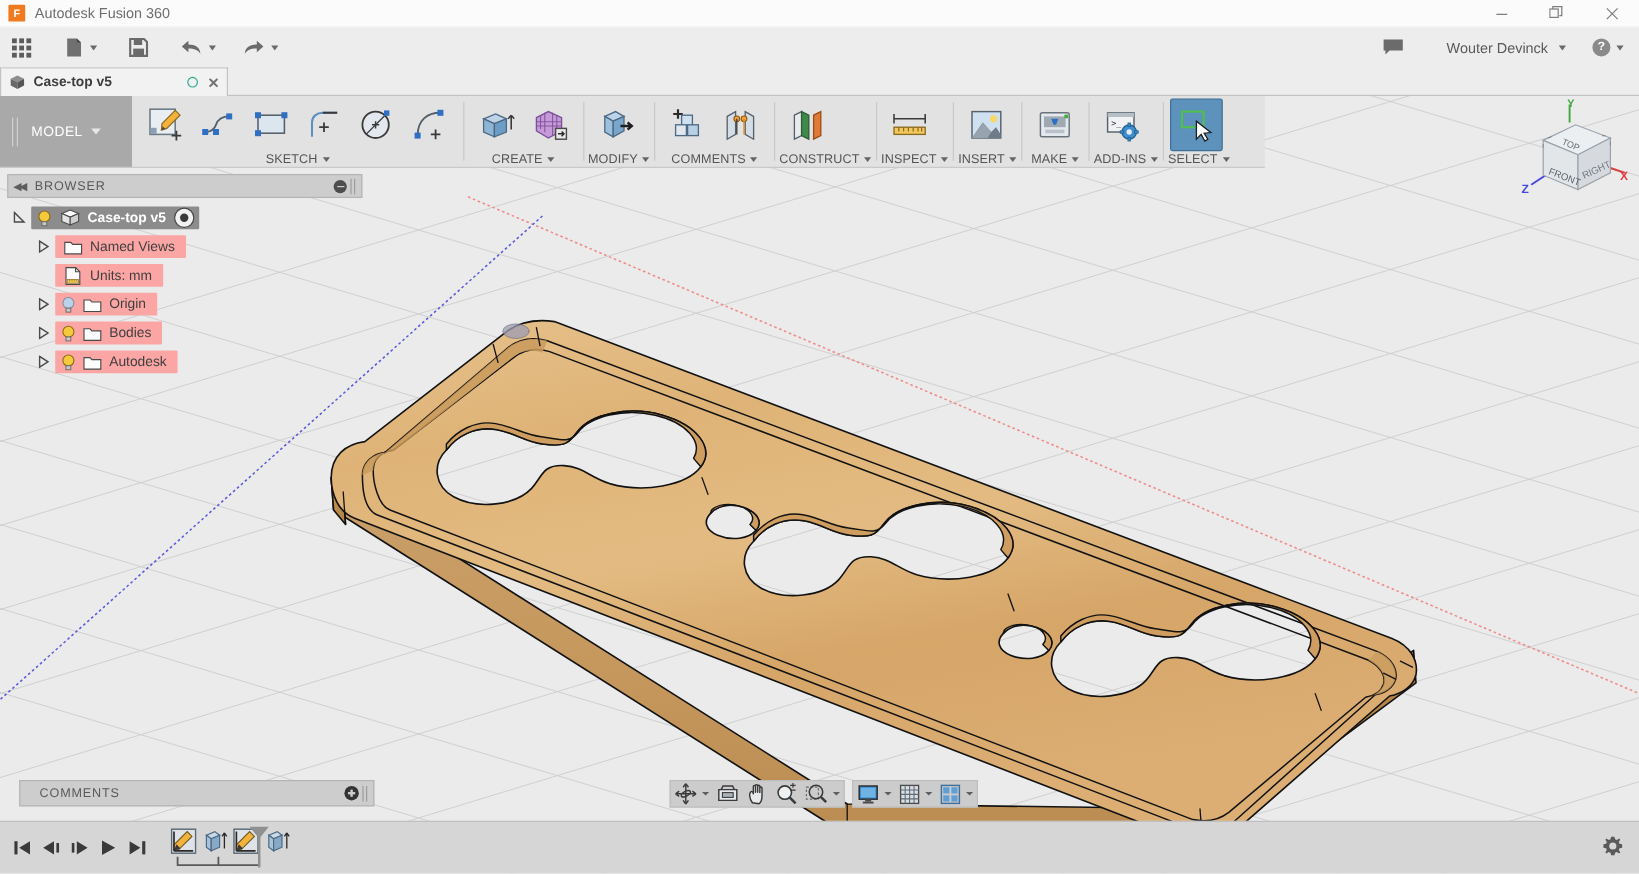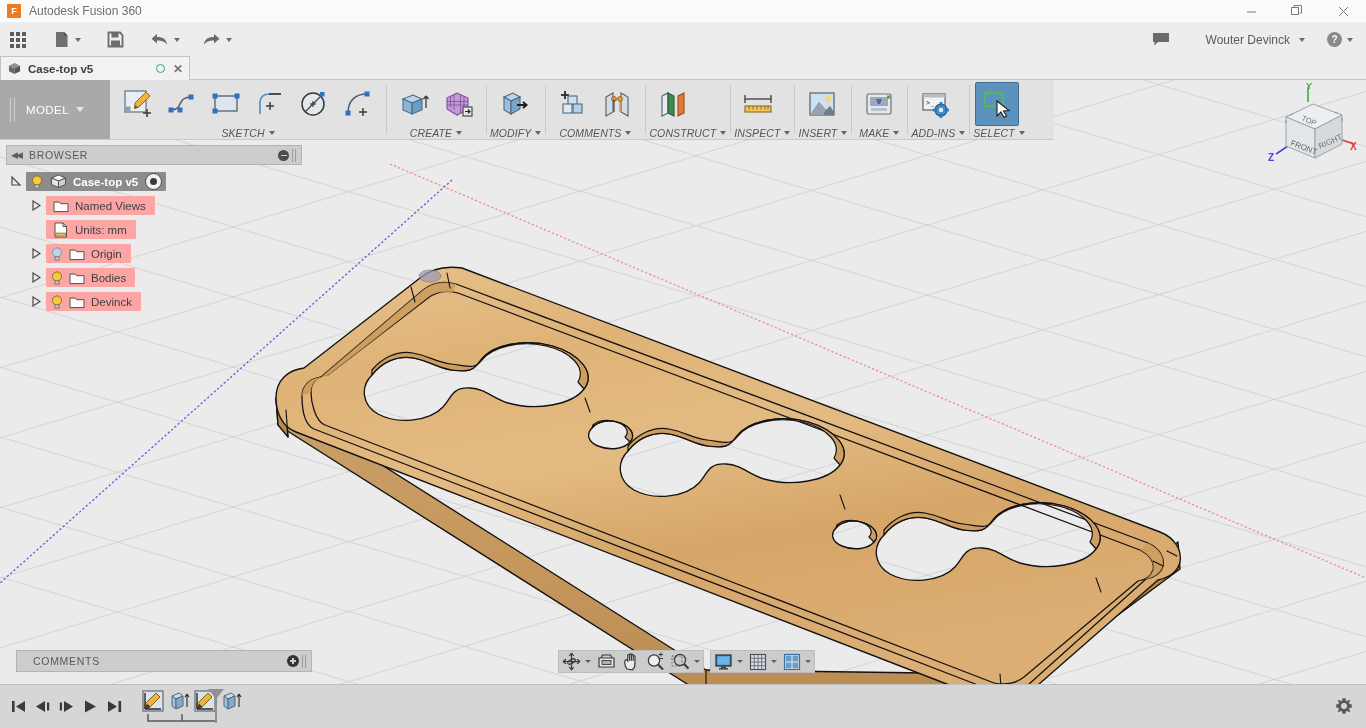--- a/index.html
+++ b/index.html
@@ -84,21 +84,21 @@
   .rib-group + .rib-group:before {
     content:"";position:absolute;left:0;top:5px;bottom:5px;width:1px;background:#c9c9c9;
   }
   .rib-icons { display:flex;align-items:center;flex:1;padding:2px 2px 0; }
   .rib-btn {
     width:44px;height:44px;display:flex;align-items:center;justify-content:center;
     border:1px solid transparent;border-radius:2px;
   }
   .rib-btn.active { background:#5d92bd;border:1px solid #3f6f95; }
   .rib-label { height:15px;display:flex;align-items:center;justify-content:center;
-               font-size:10.5px;color:#555;letter-spacing:.1px;font-style:italic; }
+               font-size:10.5px;color:#555;letter-spacing:.1px; }
   .rib-label .caret { border-top-color:#666;margin-left:4px; }
 
   
   .browser {
     position:absolute;left:6px;top:145px;width:296px;z-index:25;
   }
   .panel-head {
     height:20px;background:#cdcdcd;border:1px solid #b4b4b4;display:flex;align-items:center;
     padding:0 4px;
   }
@@ -903,21 +903,21 @@
           </svg>
       </span>
       <span class="tree-chip">
         <svg class="bulb" viewBox="0 0 16 16">
           <circle cx="8" cy="6.5" r="4.6" fill="#f5c93d" stroke="#8a6a10" stroke-width="0.9"></circle>
           <rect x="6" y="10.8" width="4" height="3.3" fill="#c9c9c9" stroke="#6a6a6a" stroke-width="0.8"></rect>
         </svg>
         <svg class="folder" viewBox="0 0 16 14">
           <path d="M1 3 H6 L7.6 4.7 H15 V12.6 H1 Z" fill="#fdfdfd" stroke="#4a4a4a" stroke-width="0.95"></path>
         </svg>
-        <span class="tree-text">Devinck</span>
+        <span class="tree-text">Autodesk</span>
       </span>
     </div>
 
   </div>
 </div>
 
 <div class="comments">
   <span class="comments-title">COMMENTS</span>
   <span class="plus-dot"></span>
   <span class="panel-grip"></span>

